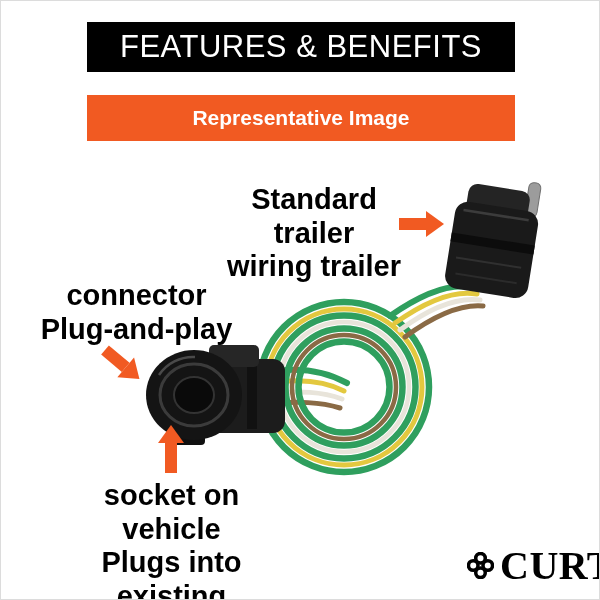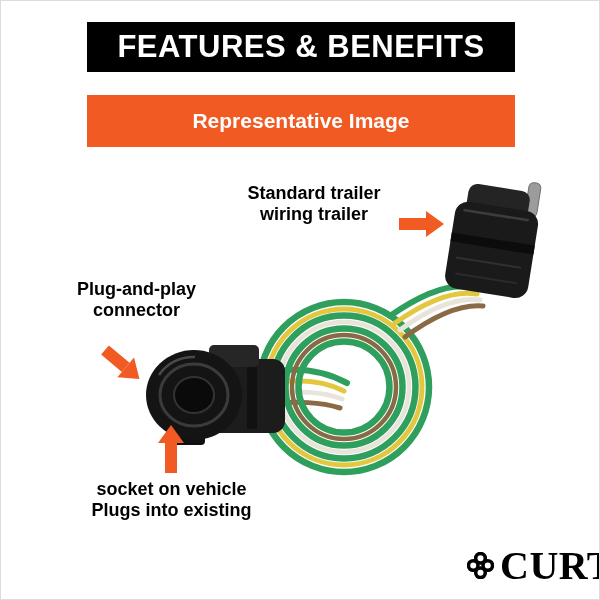--- a/index.html
+++ b/index.html
@@ -5,30 +5,30 @@
   * { margin:0; padding:0; box-sizing:border-box; }
   html,body { background:#ffffff; font-family:"Liberation Sans", sans-serif; }
   .canvas {
     position:relative; width:600px; height:600px;
     background:#ffffff; border:1px solid #dcdcdc; overflow:hidden;
   }
   .header-bar {
     position:absolute; left:86px; top:21px; width:428px; height:50px;
     background:#000000; color:#ffffff;
     display:flex; align-items:center; justify-content:center;
-    font-weight:bold; font-size:31px; letter-spacing:0.5px; white-space:nowrap;
+    font-weight:normal; font-size:31px; letter-spacing:0.5px; white-space:nowrap;
   }
   .banner-bar {
-    position:absolute; left:86px; top:94px; width:428px; height:52px;
+    position:absolute; left:86px; top:94px; width:428px; height:46px;
     background:#F15A22; color:#ffffff;
     display:flex; align-items:center; justify-content:center;
     font-weight:bold; font-size:21px; white-space:nowrap;
   }
   .callout {
-    position:absolute; color:#000000; font-weight:bold; font-size:18px;
+    position:absolute; color:#000000; font-weight:bold; font-size:29px;
     line-height:1.16; text-align:center;
   }
   .callout span { display:block; }
   .co-output { left:218px; top:182px; width:190px; }
   .co-plug   { left:38px;  top:278px; width:195px; }
   .co-socket { left:58px;  top:478px; width:225px; }
 
   .product { position:absolute; left:0; top:0; }
 
   .arrow { position:absolute; display:flex; align-items:center; }
@@ -119,22 +119,22 @@
   <div class="callout co-output">
     <span>Standard trailer</span>
     <span>wiring trailer</span>
   </div>
   <div class="arrow arrow-right ar-output">
     <div class="shaft"></div>
     <div class="head"></div>
   </div>
 
   <div class="callout co-plug">
+    <span>connector</span>
     <span>Plug-and-play</span>
-    <span>connector</span>
   </div>
   <div class="arrow arrow-right ar-plug">
     <div class="shaft"></div>
     <div class="head"></div>
   </div>
 
   <div class="arrow arrow-up ar-socket">
     <div class="head"></div>
     <div class="shaft"></div>
   </div>

